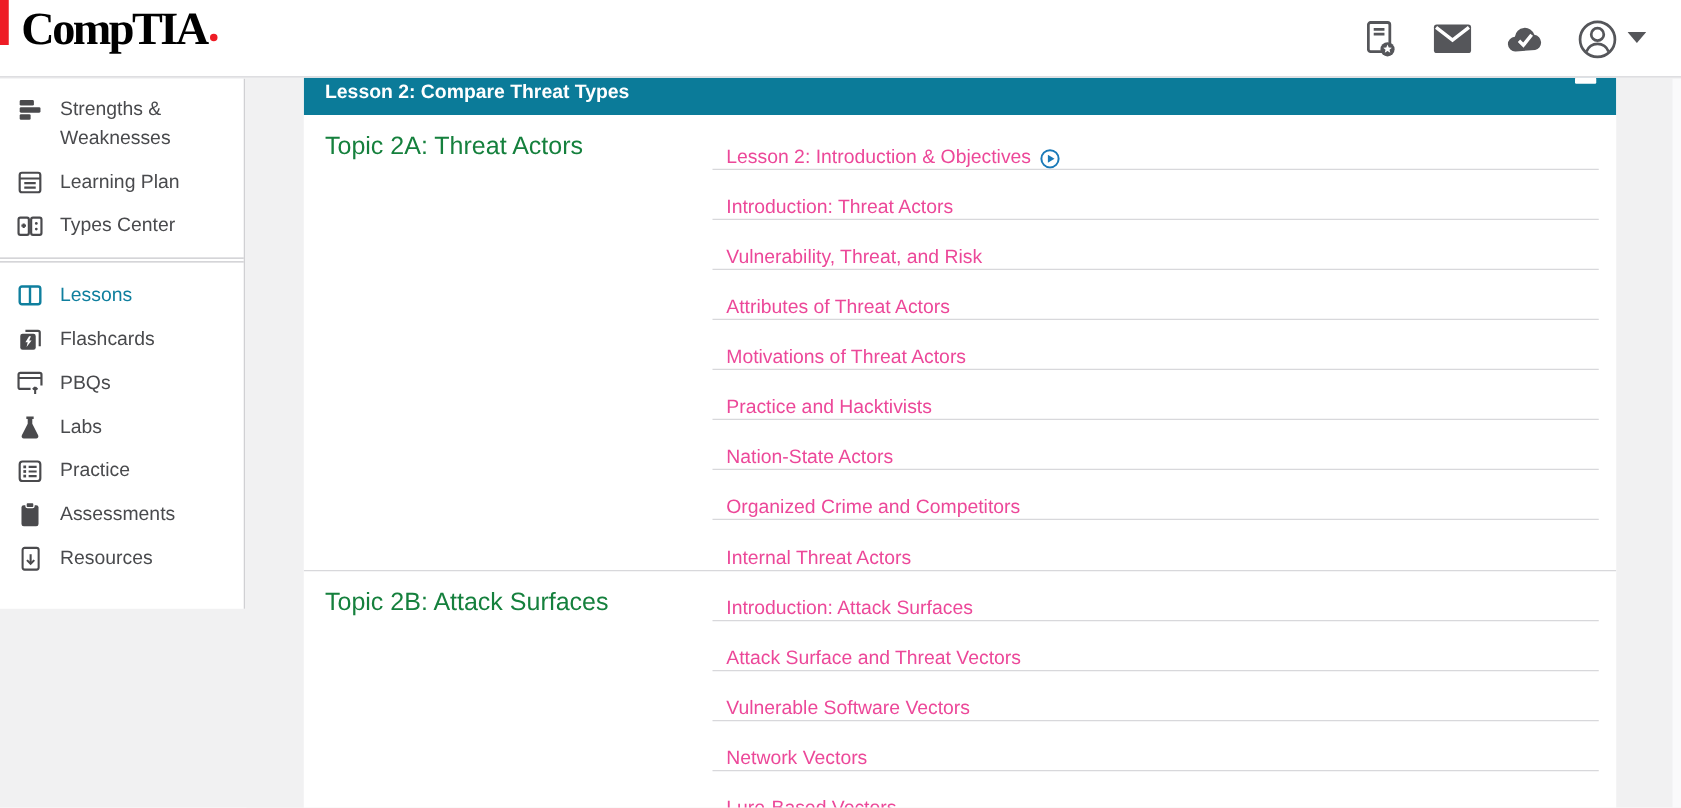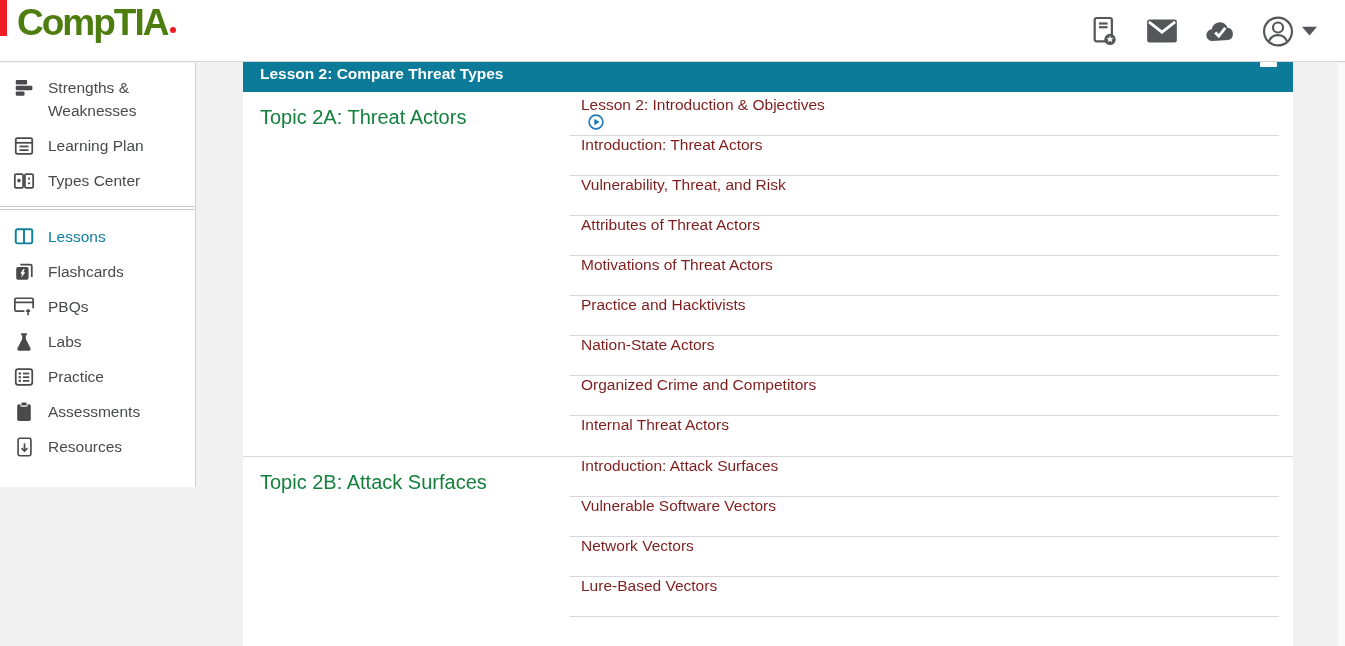--- a/index.html
+++ b/index.html
@@ -4,21 +4,21 @@
 <style>
   * { margin:0; padding:0; box-sizing:border-box; }
   html,body { width:1345px; height:646px; overflow:hidden; background:#f1f1f2;
               font-family:"Liberation Sans","DejaVu Sans",sans-serif; }
 
   
   .header { position:absolute; left:0; top:0; width:1345px; height:62px;
             background:#ffffff; border-bottom:1px solid #d4d4d8; z-index:5; }
   .red-strip { position:absolute; left:0; top:0; width:7px; height:36px; background:#ee1c25; }
   .logo { position:absolute; left:17px; top:2px; cursor:pointer; }
-  .logo-text { font-size:37px; font-weight:bold; color:#4d7c0f; letter-spacing:-2px; }
+  .logo-text { font-size:37px; font-weight:bold; color:#000000; letter-spacing:-2px;font-family:Liberation Serif, serif; }
   .reg-dot { display:inline-block; width:6px; height:6px; background:#ee1c25;
              border-radius:50%; margin-left:3px; margin-bottom:2px; }
   .header-icons { position:absolute; right:28px; top:0; height:62px;
                   display:flex; align-items:center; gap:26px; }
   .hicon { width:32px; height:32px; display:flex; align-items:center; justify-content:center; cursor:pointer; }
   .hicon svg { display:block; }
   .account-group { display:flex; align-items:center; gap:8px; cursor:pointer; }
 
   
   .sidebar { position:absolute; left:0; top:63px; width:196px; height:424px;
@@ -40,22 +40,22 @@
   .lesson-bar { position:relative; height:30px; background:#0b7b99; color:#ffffff;
                 font-size:15.5px; font-weight:bold; padding:3px 0 0 17px; cursor:pointer; }
   .minus { position:absolute; right:16px; top:0; width:17px; height:5px;
            background:#ffffff; border-radius:1px; cursor:pointer; }
   .topic-section { display:flex; }
   .topic-section.second { border-top:1px solid #d8d8db; }
   .topic-col { width:327px; flex:0 0 327px; padding:14px 0 0 17px; }
   .topic-title { font-size:20px; color:#15803d; }
   .rows-col { flex:1; margin-right:14px; }
   .topic-section.first .rows-col { padding-top:4px; }
-  .lrow { height:40px; display:flex; align-items:flex-start; padding-left:11px;
-          border-bottom:1px solid #d8d8db; font-size:15.5px; color:#7f1d1d; cursor:pointer;flex-direction:column; }
+  .lrow { height:40px; display:flex; align-items:flex-end; padding-left:11px;
+          border-bottom:1px solid #d8d8db; font-size:15.5px; color:#ec4899; cursor:pointer; }
   .topic-section.first .lrow:last-child { border-bottom:none; }
   .lrow .play { margin-left:7px; display:flex; align-items:center; }
 
   .scroll-track { position:absolute; right:0; top:63px; width:7px; height:583px; background:#fafafb; }
 </style>
 </head>
 <body>
 
 <header class="header">
   <div class="red-strip"></div>
@@ -263,20 +263,23 @@
 
   <section class="topic-section second">
     <div class="topic-col">
       <div class="topic-title">Topic 2B: Attack Surfaces</div>
     </div>
     <div class="rows-col">
       <div class="lrow">
           <span>Introduction: Attack Surfaces</span>
         </div>
       <div class="lrow">
+          <span>Attack Surface and Threat Vectors</span>
+        </div>
+      <div class="lrow">
           <span>Vulnerable Software Vectors</span>
         </div>
       <div class="lrow">
           <span>Network Vectors</span>
         </div>
       <div class="lrow">
           <span>Lure-Based Vectors</span>
         </div>
     </div>
   </section>

